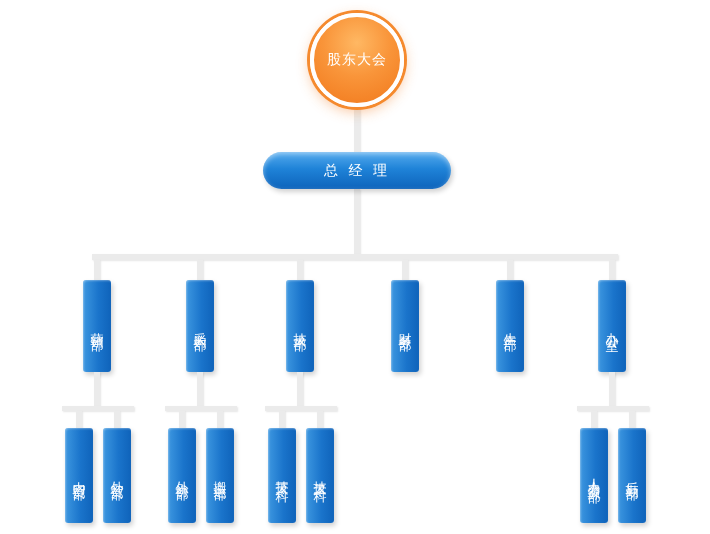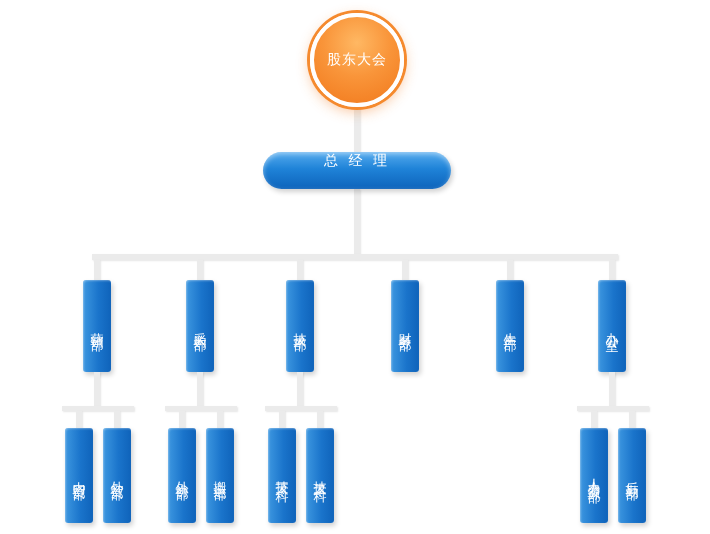--- a/index.html
+++ b/index.html
@@ -35,21 +35,21 @@
   .root-circle .label{
     color:#ffffff;font-size:14px;letter-spacing:1px;
   }
 
   
   .gm-pill{
     position:absolute;left:263px;top:152px;
     width:188px;height:37px;border-radius:19px;
     background:linear-gradient(180deg,#55abee 0%, #1f83d8 45%, #0d63bb 100%);
     box-shadow:inset 0 2px 5px rgba(255,255,255,0.45), 2px 3px 5px rgba(0,0,0,0.18);
-    display:flex;justify-content:center;
+    display:flex;align-items:center;justify-content:center;
   }
   .gm-pill .label{
     color:#ffffff;font-size:14px;letter-spacing:3px;
   }
 
   
   .vbox{
     position:absolute;
     width:28px;border-radius:3px;
     background:linear-gradient(90deg,#3d97e0 0%, #1a74cb 55%, #0f63ba 100%);

